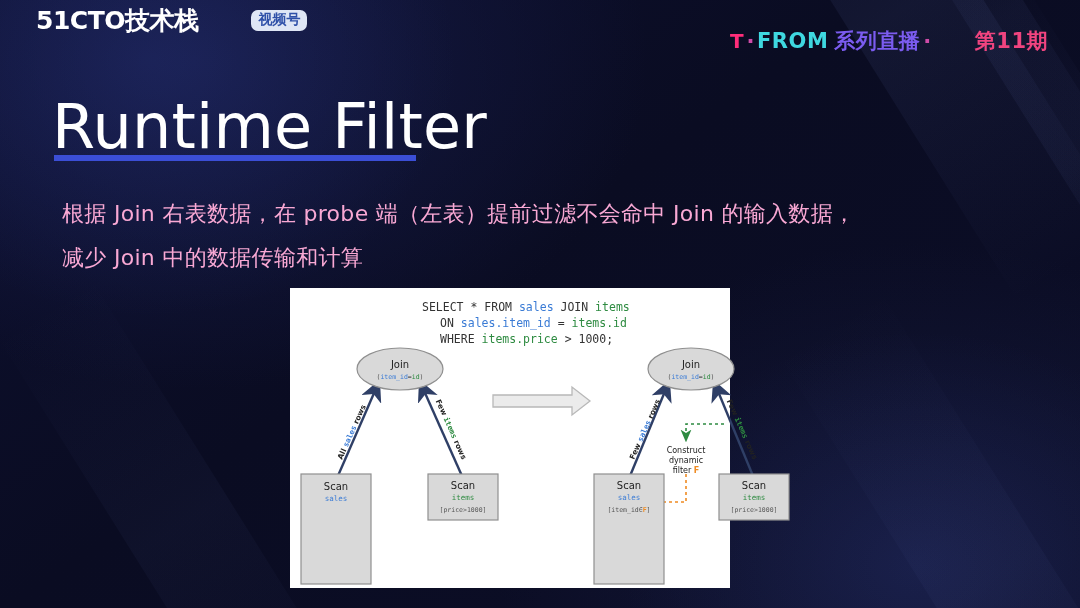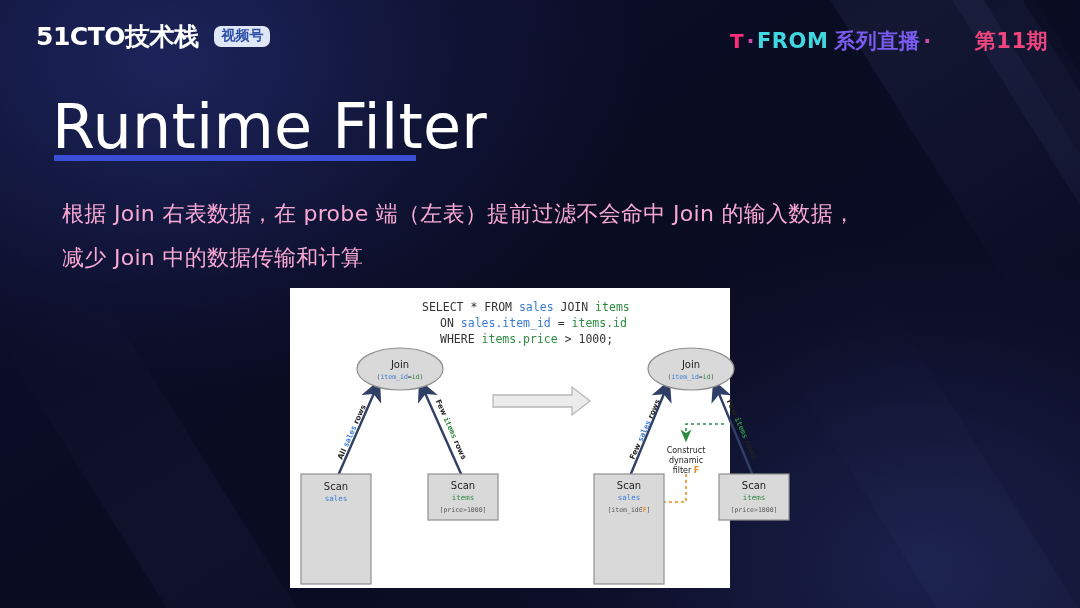--- a/index.html
+++ b/index.html
@@ -36,41 +36,42 @@
     position:absolute; left:-160px; top:-200px; width:620px; height:520px;
     background: radial-gradient(ellipse at center, rgba(60,80,190,0.18) 0%, rgba(60,80,190,0) 70%);
   }
   .glow-br {
     position:absolute; right:-140px; bottom:-200px; width:600px; height:480px;
     background: radial-gradient(ellipse at center, rgba(60,80,190,0.14) 0%, rgba(60,80,190,0) 70%);
   }
 
   
   .brand {
-    position: absolute; left: 36px; top: 20px;
-    display: flex; align-items: center; gap: 16px;
+    position: absolute; left: 36px; top: 4px;
+    display: flex; align-items: center; gap: 6px;
   }
   .brand-text {
     color: #ffffff;
     font-size: 25px;
     font-weight: 900;
     letter-spacing: -0.5px;
     font-family: "DejaVu Sans", sans-serif;
     white-space: nowrap;
   }
   .brand-badge {
     background: #dfe6f5;
     color: #2f50a8;
     font-size: 14px;
     font-weight: 700;
     padding: 2px 7px 3px;
     border-radius: 7px;
     font-family: "DejaVu Sans", sans-serif;
     letter-spacing: 0px;
     line-height: 1.1;
+    margin-left: 47px;
   }
 
   .talk-logo {
     position: absolute; right: 32px; top: 27px;
     display: flex; align-items: center;
     font-size: 21px; font-weight: 800;
     font-family: "DejaVu Sans", sans-serif;
     white-space: nowrap;
   }
   .t-mark {

